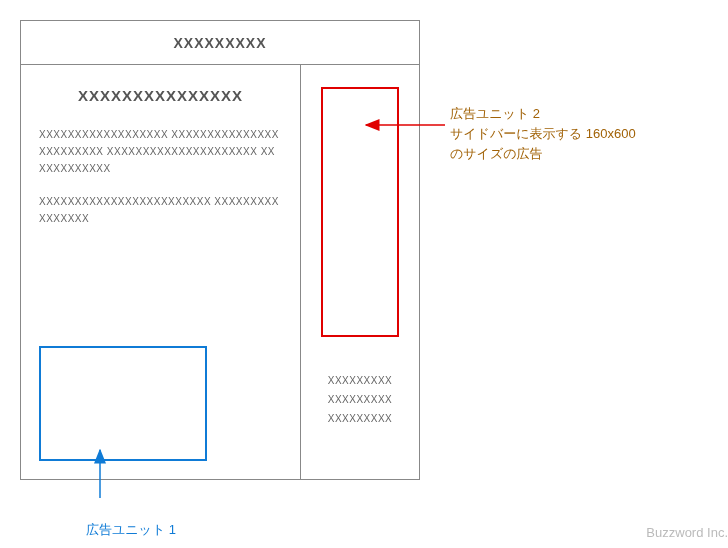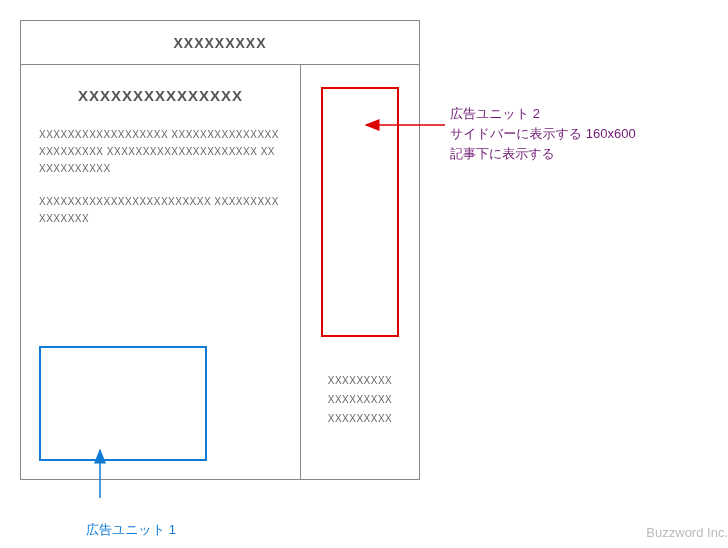--- a/index.html
+++ b/index.html
@@ -89,21 +89,21 @@
     color: #666;
     line-height: 1.9;
   }
 
   
   .callout {
     position: absolute;
     font-size: 13px;
     line-height: 1.55;
   }
-  .callout-red { color: #701a75; left: 450px; top: 104px; }
+  .callout-red { color: #a16207; left: 450px; top: 104px; }
   .callout-blue { color: #0f7bd6; left: 86px; top: 500px; margin-top: 20px; }
 
   .footer-brand {
     position: absolute;
     right: 0;
     bottom: 8px;
     font-size: 13px;
     color: #bbb;
   }
 
@@ -151,20 +151,20 @@
     <marker id="arr-blue" markerWidth="10" markerHeight="8" refX="9" refY="4" orient="auto">
       <path d="M0,0 L10,4 L0,8 Z" fill="#0f7bd6"></path>
     </marker>
   </defs>
   <line x1="100" y1="498" x2="100" y2="450" stroke="#0f7bd6" stroke-width="1.5" marker-end="url(#arr-blue)"></line>
 </svg>
 
 <div class="callout callout-red">
   <div>広告ユニット 2</div>
   <div>サイドバーに表示する 160x600</div>
-  <div>記事下に表示する</div>
+  <div>のサイズの広告</div>
 </div>
 
 <div class="callout callout-blue">
   <span>広告ユニット 1</span><br>
 </div>
 
 <div class="footer-brand">Buzzword Inc.</div>
 
 </body></html>

